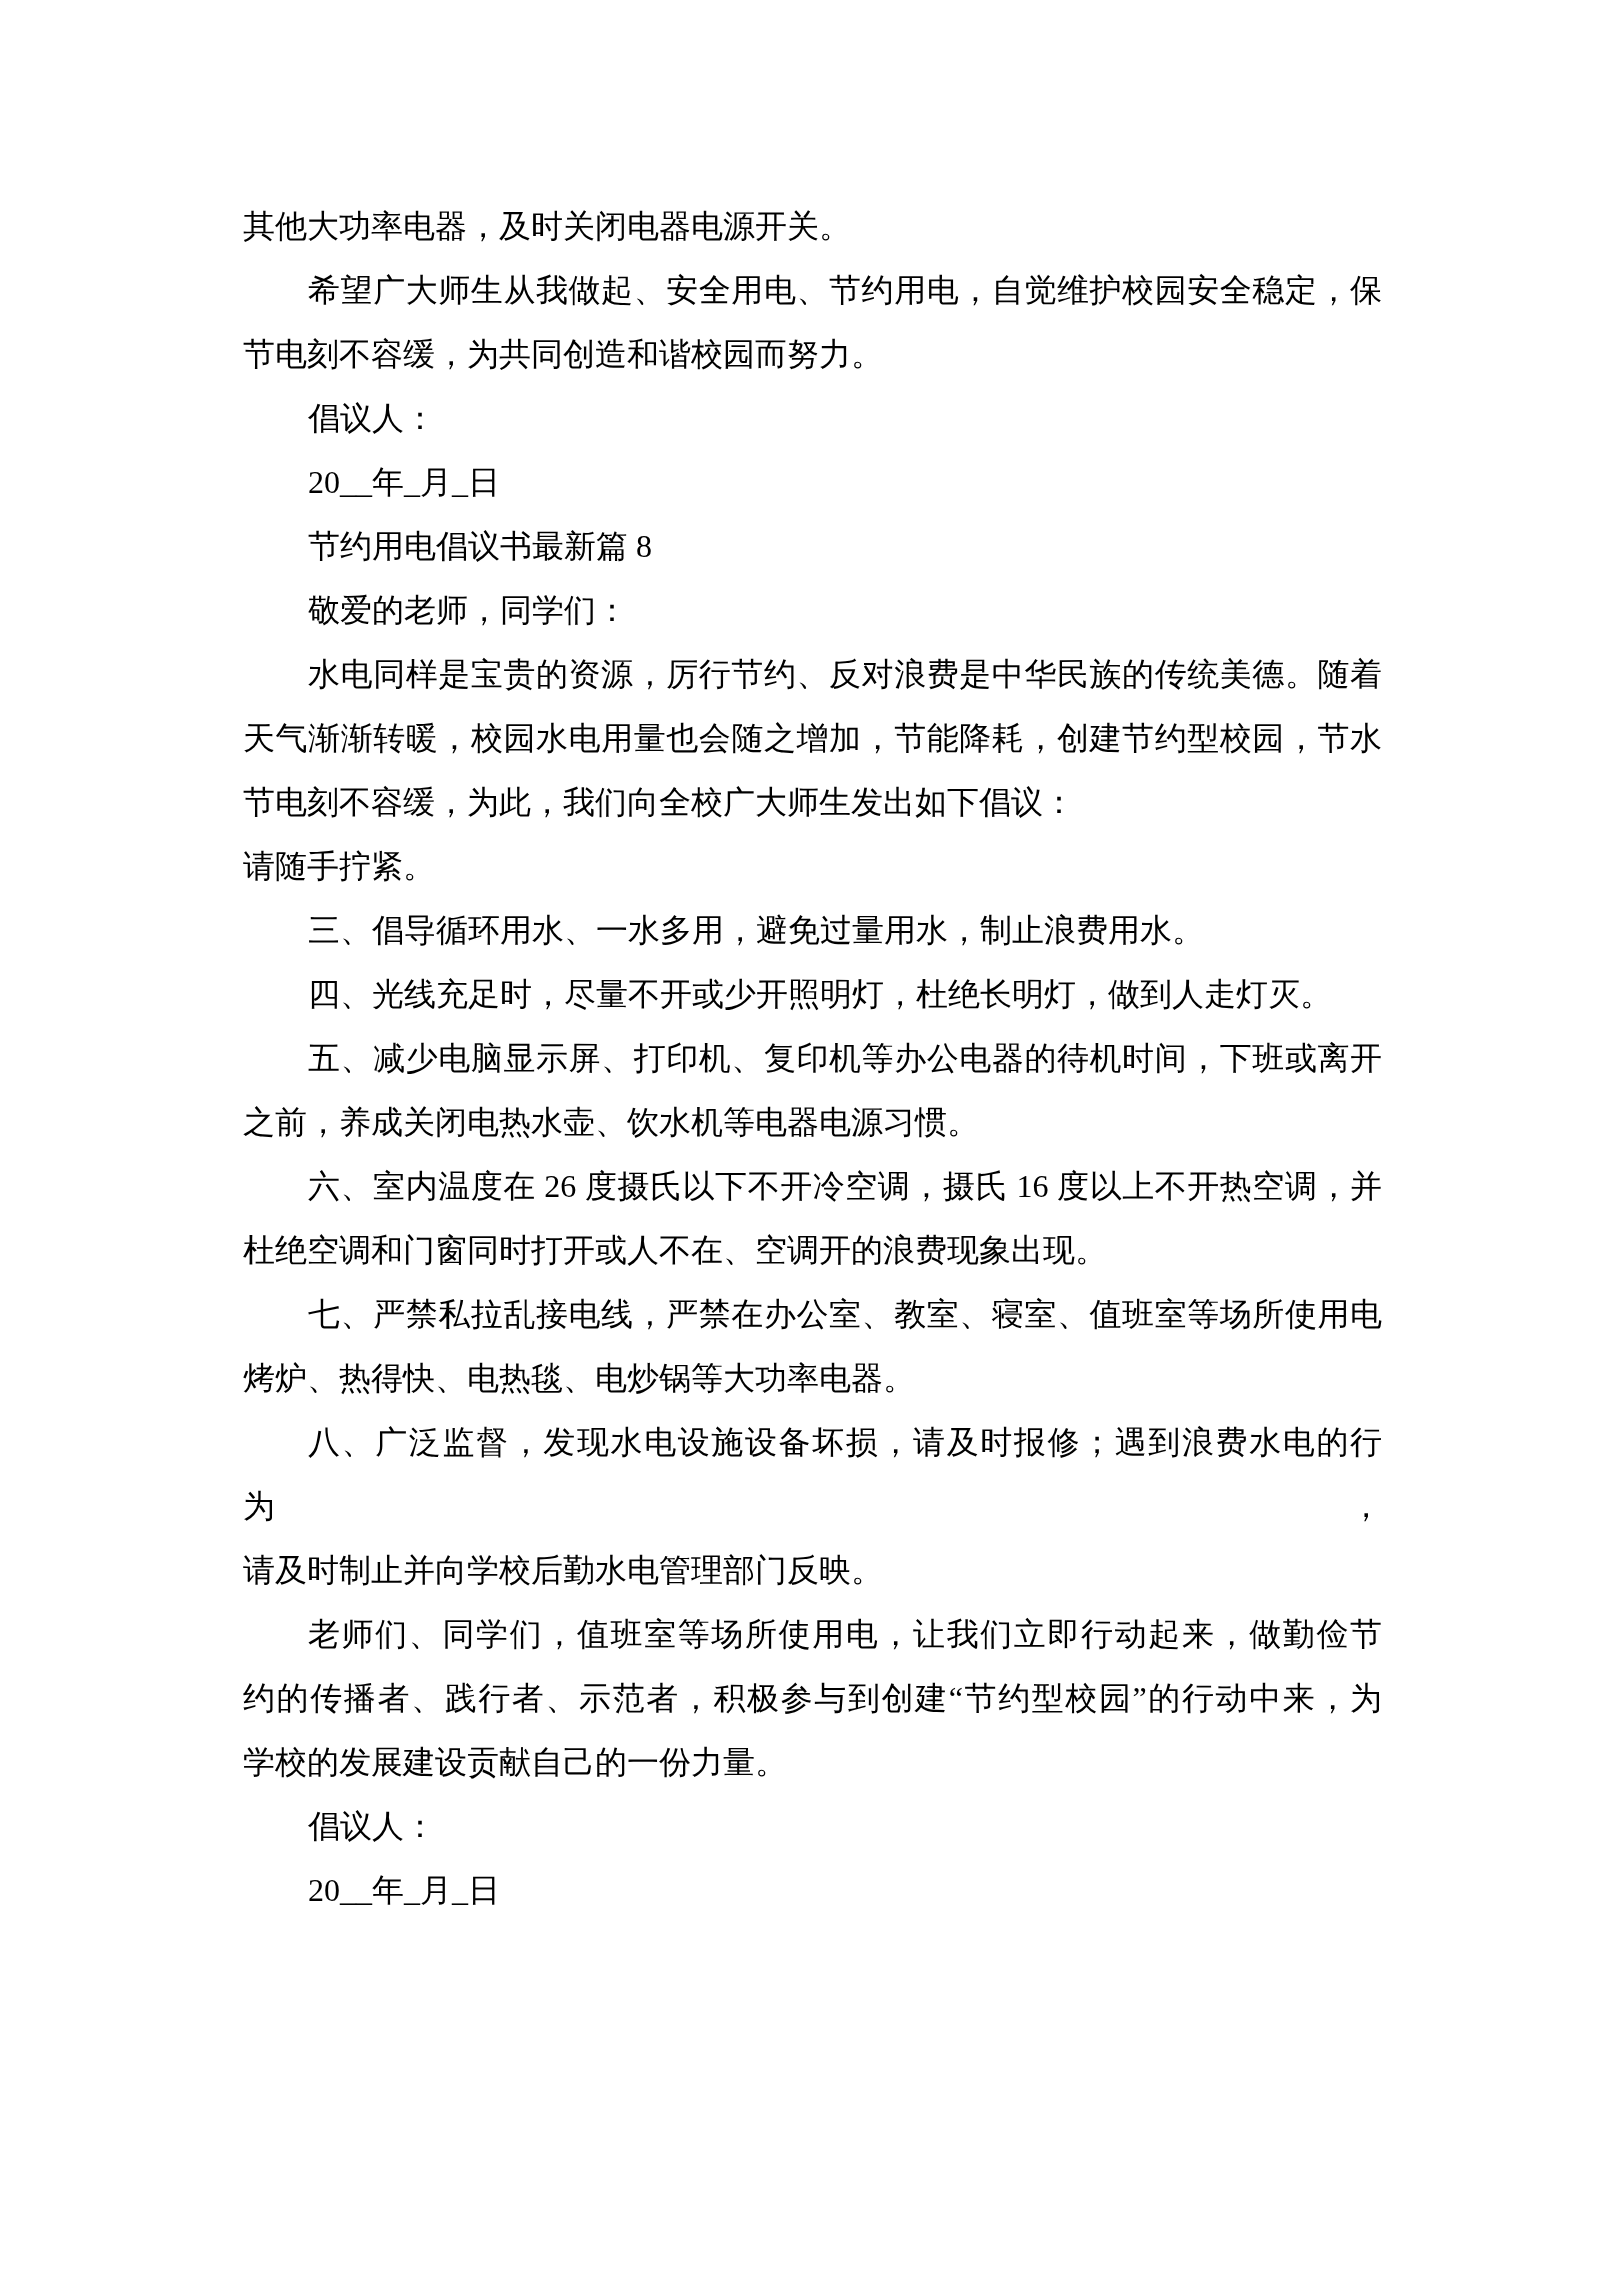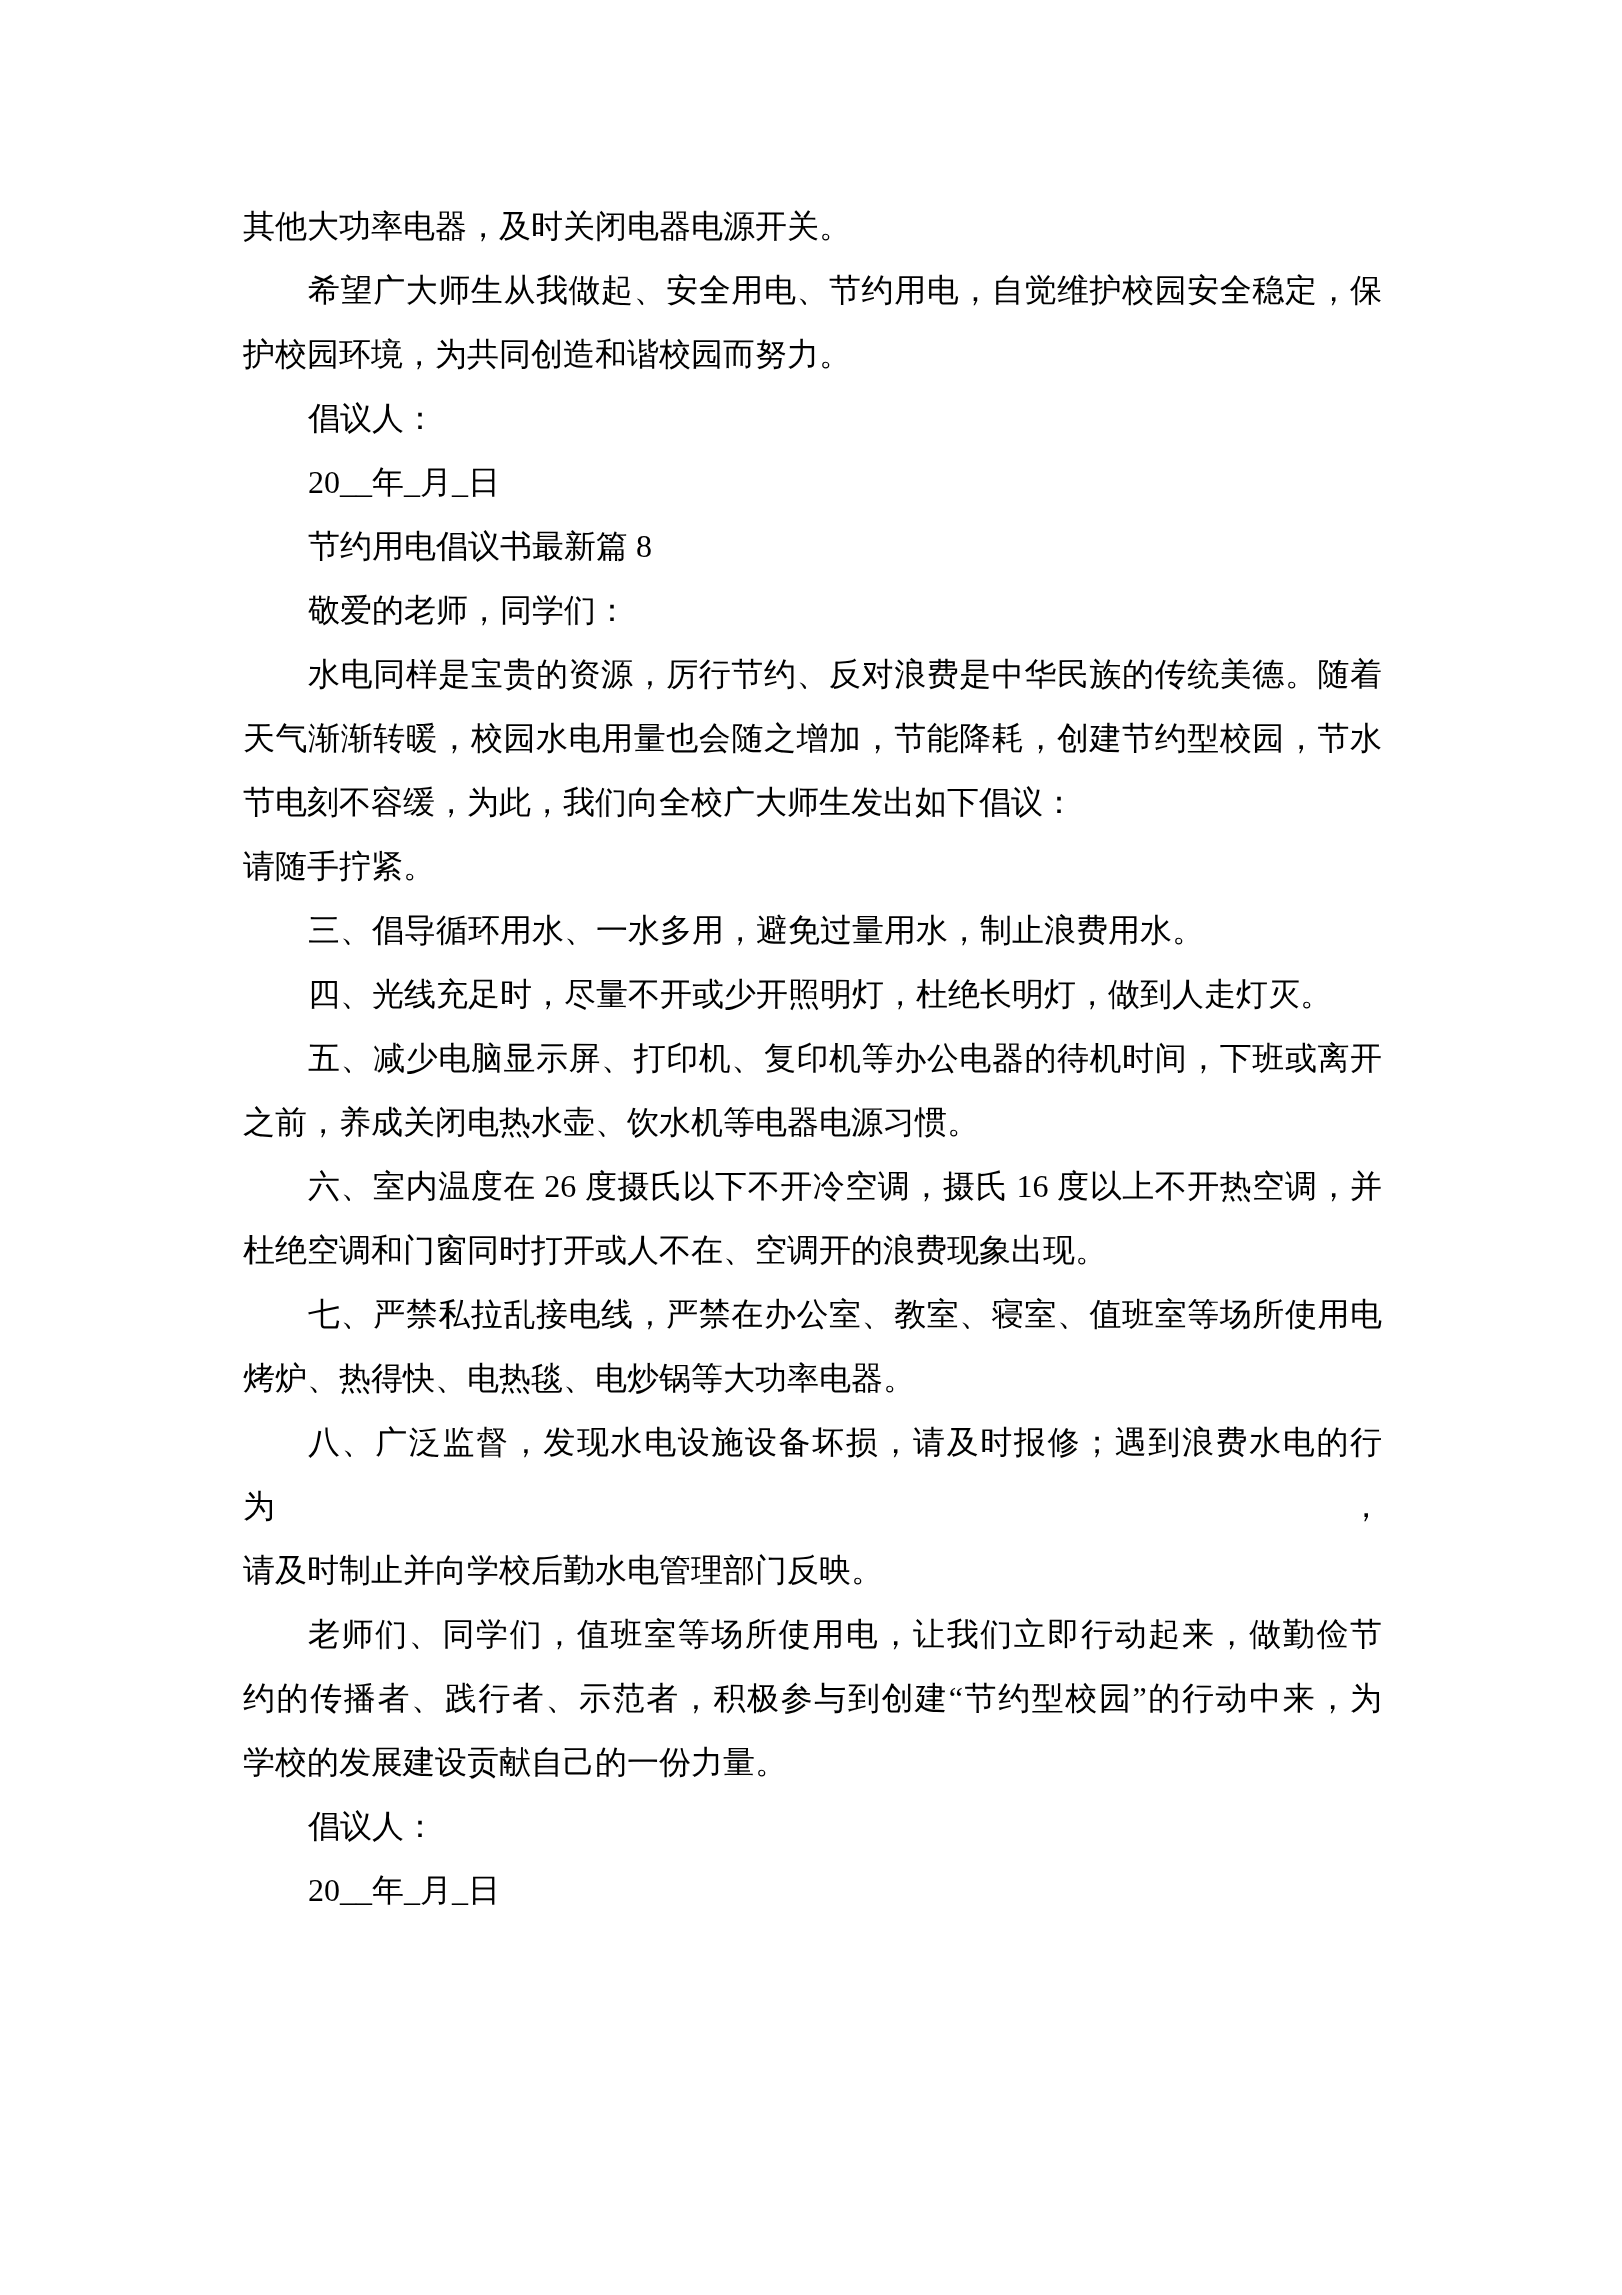--- a/index.html
+++ b/index.html
@@ -36,21 +36,21 @@
     text-align: justify;
     text-align-last: justify;
   }
 </style>
 </head>
 <body>
 
 <div class="page">
   <div class="ln">其他大功率电器，及时关闭电器电源开关。</div>
   <div class="ln ind fill">希望广大师生从我做起、安全用电、节约用电，自觉维护校园安全稳定，保</div>
-  <div class="ln">护校园环境，为共同创造和谐校园而努力。</div>
+  <div class="ln">节电刻不容缓，为共同创造和谐校园而努力。</div>
   <div class="ln ind">倡议人：</div>
   <div class="ln ind">20__年_月_日</div>
   <div class="ln ind">节约用电倡议书最新篇 8</div>
   <div class="ln ind">敬爱的老师，同学们：</div>
   <div class="ln ind fill">水电同样是宝贵的资源，厉行节约、反对浪费是中华民族的传统美德。随着</div>
   <div class="ln fill">天气渐渐转暖，校园水电用量也会随之增加，节能降耗，创建节约型校园，节水</div>
   <div class="ln">节电刻不容缓，为此，我们向全校广大师生发出如下倡议：</div>
   <div class="ln">请随手拧紧。</div>
   <div class="ln ind">三、倡导循环用水、一水多用，避免过量用水，制止浪费用水。</div>
   <div class="ln ind">四、光线充足时，尽量不开或少开照明灯，杜绝长明灯，做到人走灯灭。</div>

